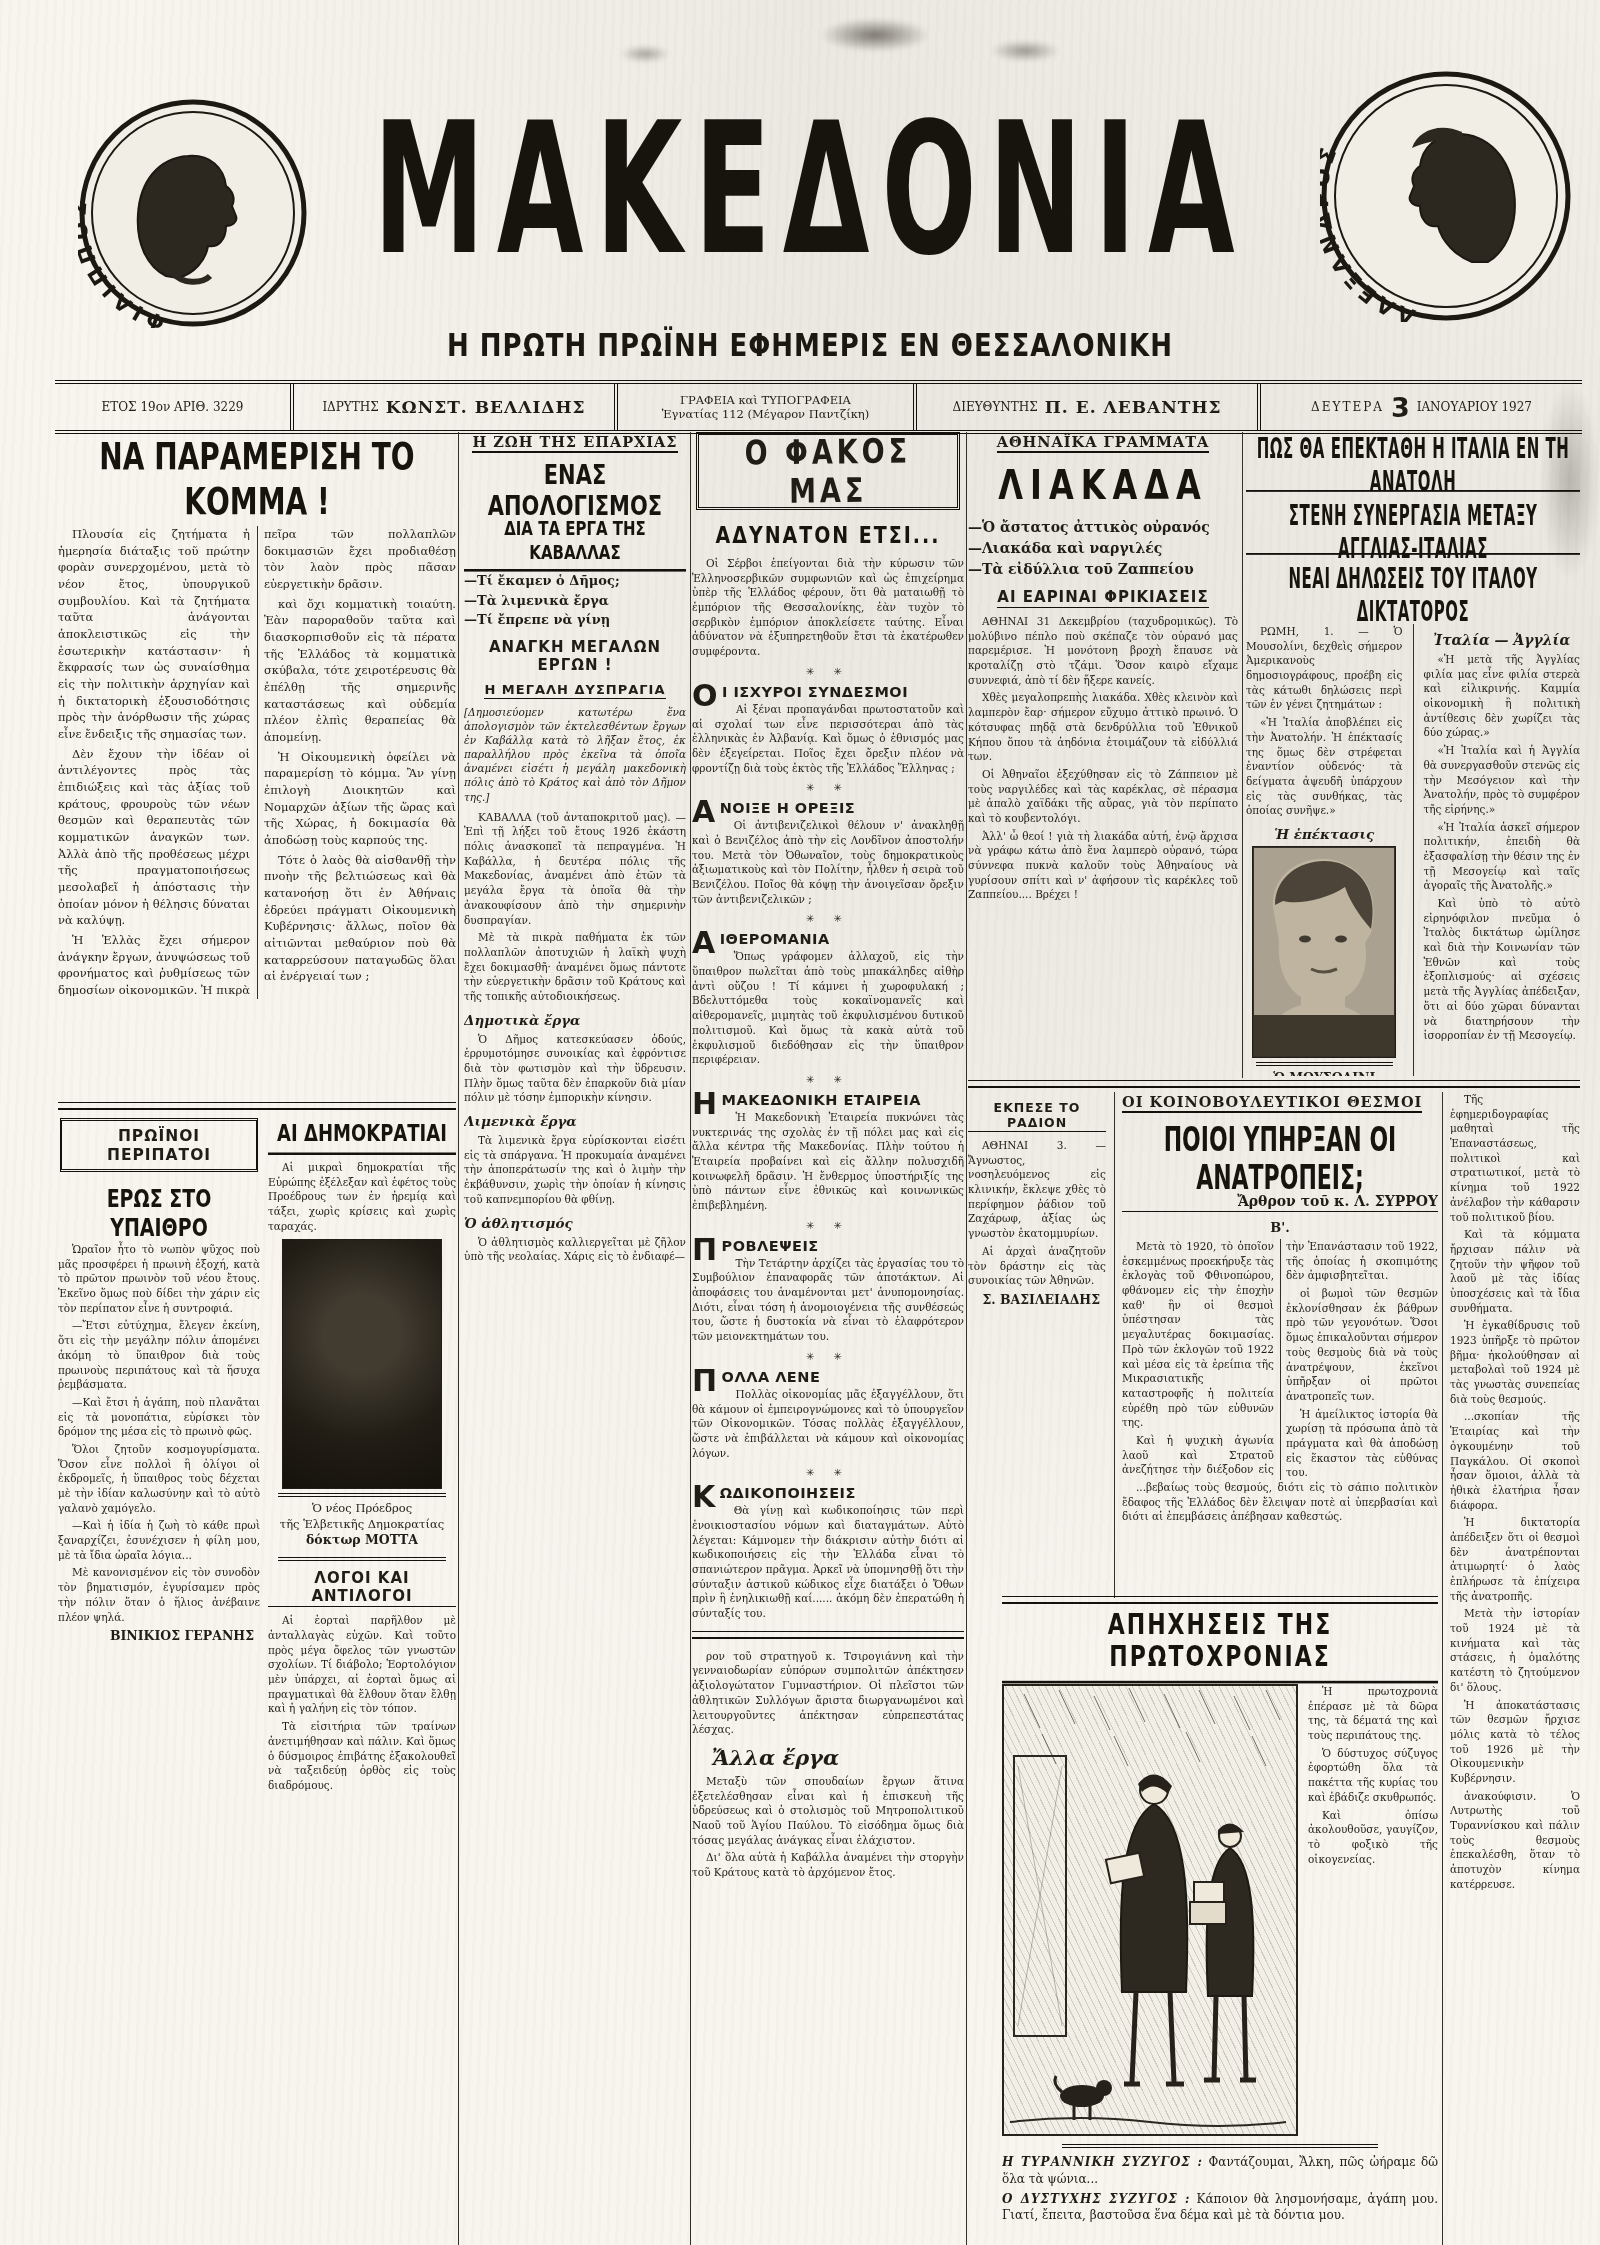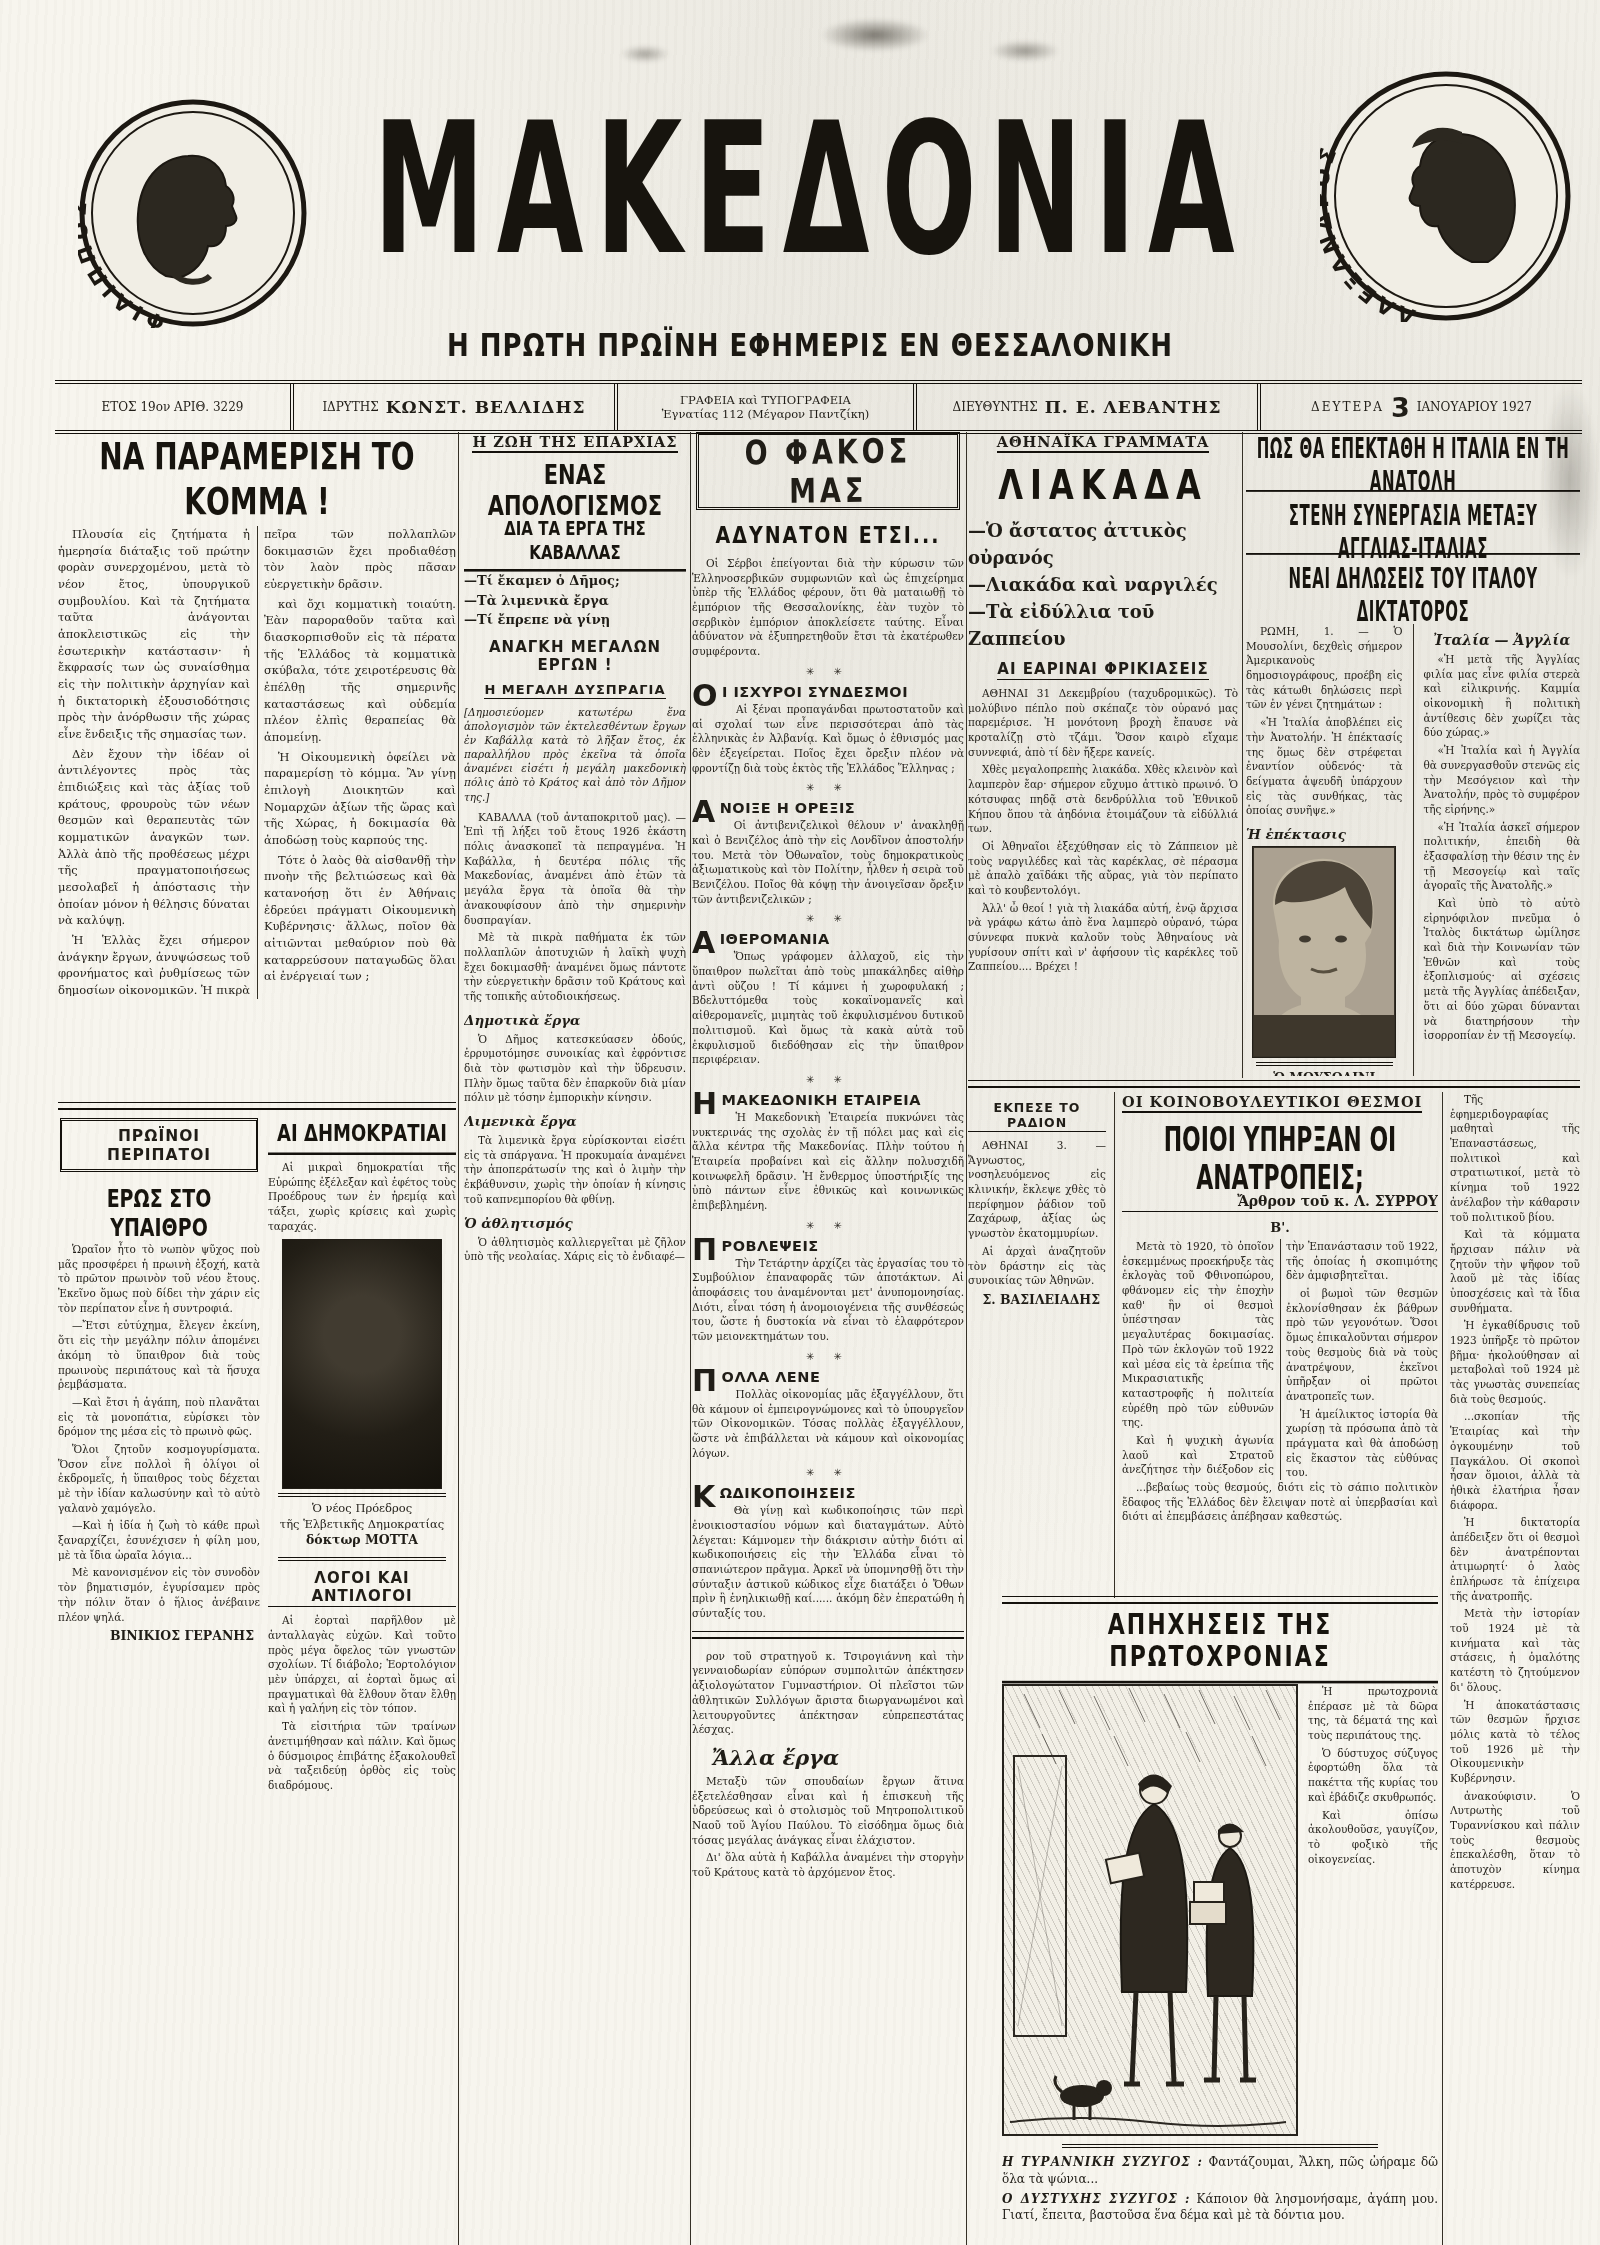--- a/index.html
+++ b/index.html
@@ -274,21 +274,21 @@
     <div class="hr2" style="position:static;margin:10px 0;"></div>
     <p class="bp">ρον τοῦ στρατηγοῦ κ. Τσιρογιάννη καὶ τὴν γενναιοδωρίαν εὐπόρων συμπολιτῶν ἀπέκτησεν ἀξιολογώτατον Γυμναστήριον. Οἱ πλεῖστοι τῶν ἀθλητικῶν Συλλόγων ἄριστα διωργανωμένοι καὶ λειτουργοῦντες ἀπέκτησαν εὐπρεπεστάτας λέσχας.</p>
     <div class="subhead-it" style="font-size:21px;margin-left:20px;">Ἄλλα ἔργα</div>
     <p class="bp">Μεταξὺ τῶν σπουδαίων ἔργων ἅτινα ἐξετελέσθησαν εἶναι καὶ ἡ ἐπισκευὴ τῆς ὑδρεύσεως καὶ ὁ στολισμὸς τοῦ Μητροπολιτικοῦ Ναοῦ τοῦ Ἁγίου Παύλου. Τὸ εἰσόδημα ὅμως διὰ τόσας μεγάλας ἀνάγκας εἶναι ἐλάχιστον.</p>
     <p class="bp">Δι' ὅλα αὐτὰ ἡ Καβάλλα ἀναμένει τὴν στοργὴν τοῦ Κράτους κατὰ τὸ ἀρχόμενον ἔτος.</p>
   </div>
 
   <div class="blk sm" style="left:968px;top:432px;width:270px;height:644px;">
     <div style="text-align:center;"><span class="kicker">ΑΘΗΝΑΪΚΑ ΓΡΑΜΜΑΤΑ</span></div>
     <div class="hmain" style="font-size:32px;letter-spacing:7px;transform:scaleY(1.25);transform-origin:top;margin:2px 0 18px;">ΛΙΑΚΑΔΑ</div>
-    <div class="bullets" style="font-size:18px;">
+    <div class="bullets" style="font-size:14px;">
       <div>—Ὁ ἄστατος ἀττικὸς οὐρανός</div>
       <div>—Λιακάδα καὶ ναργιλές</div>
       <div>—Τὰ εἰδύλλια τοῦ Ζαππείου</div>
     </div>
     <div class="subhead">
         <span class="subhead-ul">ΑΙ ΕΑΡΙΝΑΙ ΦΡΙΚΙΑΣΕΙΣ</span>
       </div>
     <div>
         <p class="bp">ΑΘΗΝΑΙ 31 Δεκεμβρίου (ταχυδρομικῶς). Τὸ μολύβινο πέπλο ποὺ σκέπαζε τὸν οὐρανό μας παρεμέρισε. Ἡ μονότονη βροχὴ ἔπαυσε νὰ κροταλίζῃ στὸ τζάμι. Ὅσον καιρὸ εἴχαμε συννεφιά, ἀπὸ τί δὲν ἤξερε κανείς.</p>
         <p class="bp">Χθὲς μεγαλοπρεπὴς λιακάδα. Χθὲς κλεινὸν καὶ λαμπερὸν ἔαρ· σήμερον εὔχυμο ἀττικὸ πρωινό. Ὁ κότσυφας πηδᾷ στὰ δενδρύλλια τοῦ Ἐθνικοῦ Κήπου ὅπου τὰ ἀηδόνια ἑτοιμάζουν τὰ εἰδύλλιά των.</p>
@@ -311,21 +311,21 @@
   <div class="blk" style="left:1246px;top:432px;width:334px;height:644px;">
     <div class="hmain hl-muss">ΠΩΣ ΘΑ ΕΠΕΚΤΑΘΗ Η ΙΤΑΛΙΑ ΕΝ ΤΗ ΑΝΑΤΟΛΗ</div>
     <div class="hmain hl-muss" style="border-top:1.5px solid #14110c;padding-top:4px;">ΣΤΕΝΗ ΣΥΝΕΡΓΑΣΙΑ ΜΕΤΑΞΥ ΑΓΓΛΙΑΣ-ΙΤΑΛΙΑΣ</div>
     <div class="hmain hl-muss" style="border-top:1.5px solid #14110c;padding-top:4px;margin-bottom:30px;">ΝΕΑΙ ΔΗΛΩΣΕΙΣ ΤΟΥ ΙΤΑΛΟΥ ΔΙΚΤΑΤΟΡΟΣ</div>
     <div class="muss-cols sm">
       <div>
         <div>
             <p class="bp">ΡΩΜΗ, 1. — Ὁ Μουσολίνι, δεχθεὶς σήμερον Ἀμερικανοὺς δημοσιογράφους, προέβη εἰς τὰς κάτωθι δηλώσεις περὶ τῶν ἐν γένει ζητημάτων :</p>
             <p class="bp">«Ἡ Ἰταλία ἀποβλέπει εἰς τὴν Ἀνατολήν. Ἡ ἐπέκτασίς της ὅμως δὲν στρέφεται ἐναντίον οὐδενός· τὰ δείγματα ἀψευδῆ ὑπάρχουν εἰς τὰς συνθήκας, τὰς ὁποίας συνῆψε.»</p>
           </div>
-        <div class="subhead-it" style="text-align:left;">Ἡ ἐπέκτασις</div>
+        <div class="subhead-it" style="text-align:center;">Ἡ ἐπέκτασις</div>
         <div class="photo" style="width:142px;height:210px;margin:4px auto;position:relative;background:#b3ab9b;">
           <svg width="142" height="210" viewBox="0 0 142 210">
             <rect width="142" height="210" fill="#b0a796"></rect>
             <path d="M20 60 C18 20 60 6 84 14 C116 24 126 52 118 86 L112 96 C116 120 108 142 92 150 L92 160 C110 166 128 180 134 210 L8 210 C12 178 28 164 48 158 L48 150 C32 140 24 118 26 94 Z" fill="#c7bda9"></path>
             <path d="M22 58 C22 24 58 8 86 16 C114 26 124 50 118 82 C104 66 96 52 92 40 C74 52 46 58 30 54 Z" fill="#3c352a"></path>
             <ellipse cx="52" cy="92" rx="6" ry="3.5" fill="#2e2920"></ellipse>
             <ellipse cx="88" cy="92" rx="6" ry="3.5" fill="#2e2920"></ellipse>
             <path d="M58 122 Q70 128 84 122" stroke="#4a4233" stroke-width="3" fill="none"></path>
             <rect y="168" width="142" height="42" fill="#2b251c"></rect>
             <rect width="142" height="210" fill="none" stroke="#221e17" stroke-width="2"></rect>

